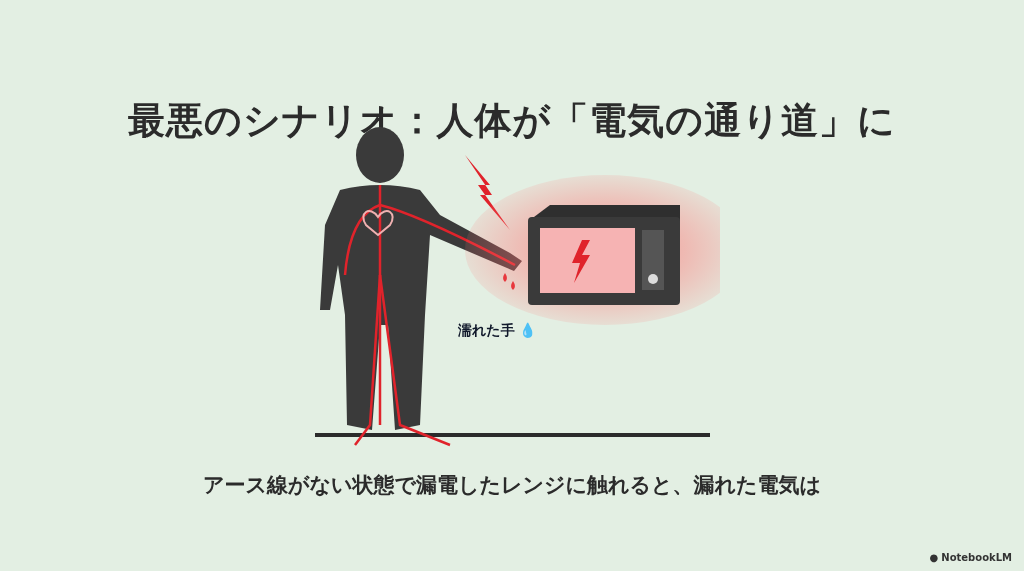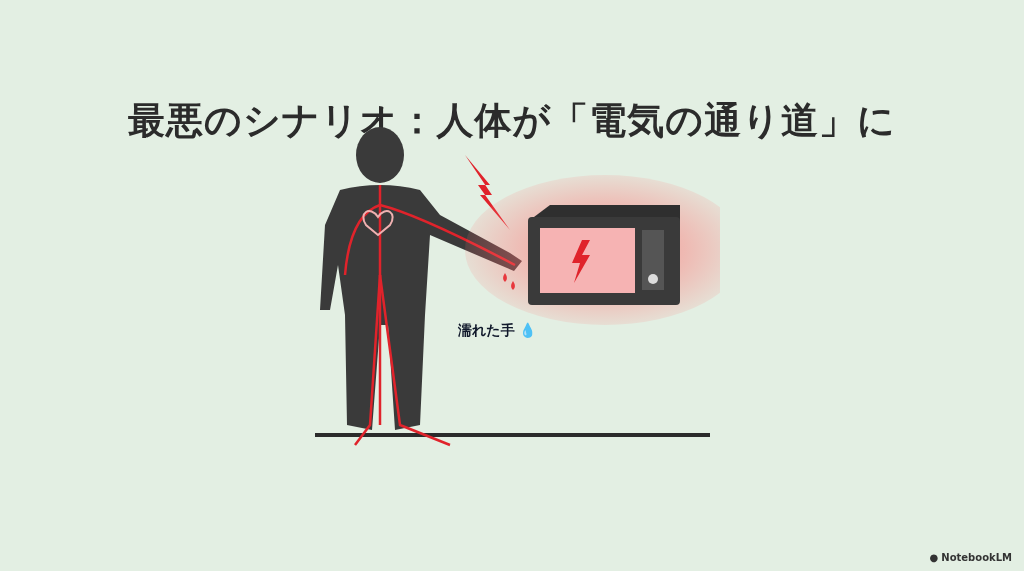--- a/index.html
+++ b/index.html
@@ -77,18 +77,19 @@
     <polygon points="282,115 272,138 280,138 274,158 290,130 282,130 290,115" fill="#e0232b"></polygon>
   </g>
 </svg>
 
 <div class="wet-label">
   <span>濡れた手</span>
   <span>💧</span>
 </div>
 
 <div class="caption">
+  <div>アース線がない状態で漏電したレンジに触れると、漏れた電気は</div>
 </div>
 
 <div class="brand">
   <span>●</span>
   <span>NotebookLM</span>
 </div>
 
 </body></html>

